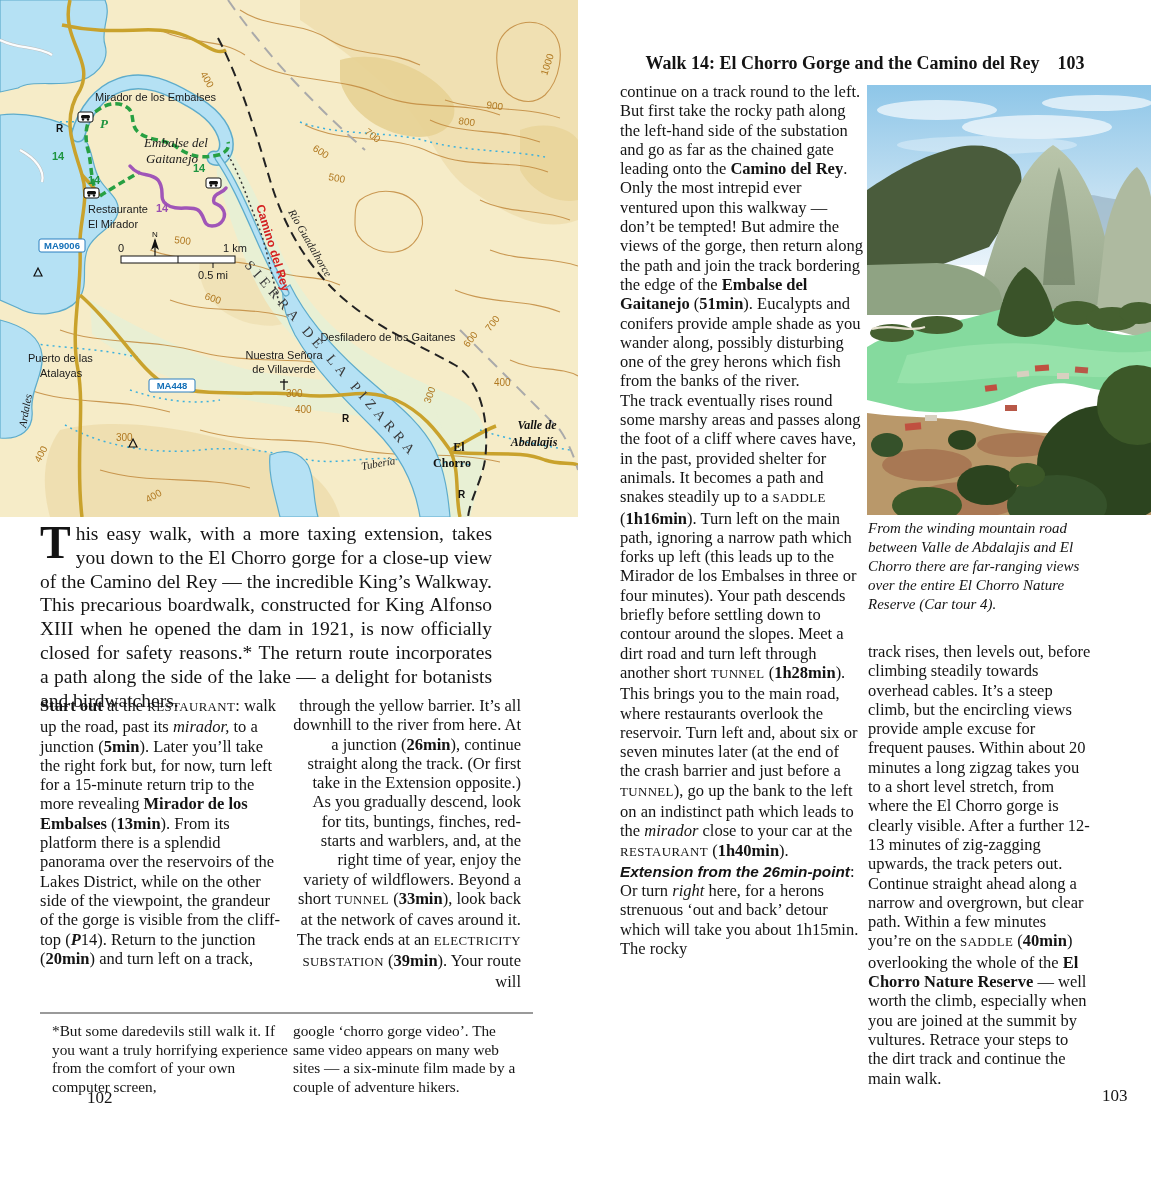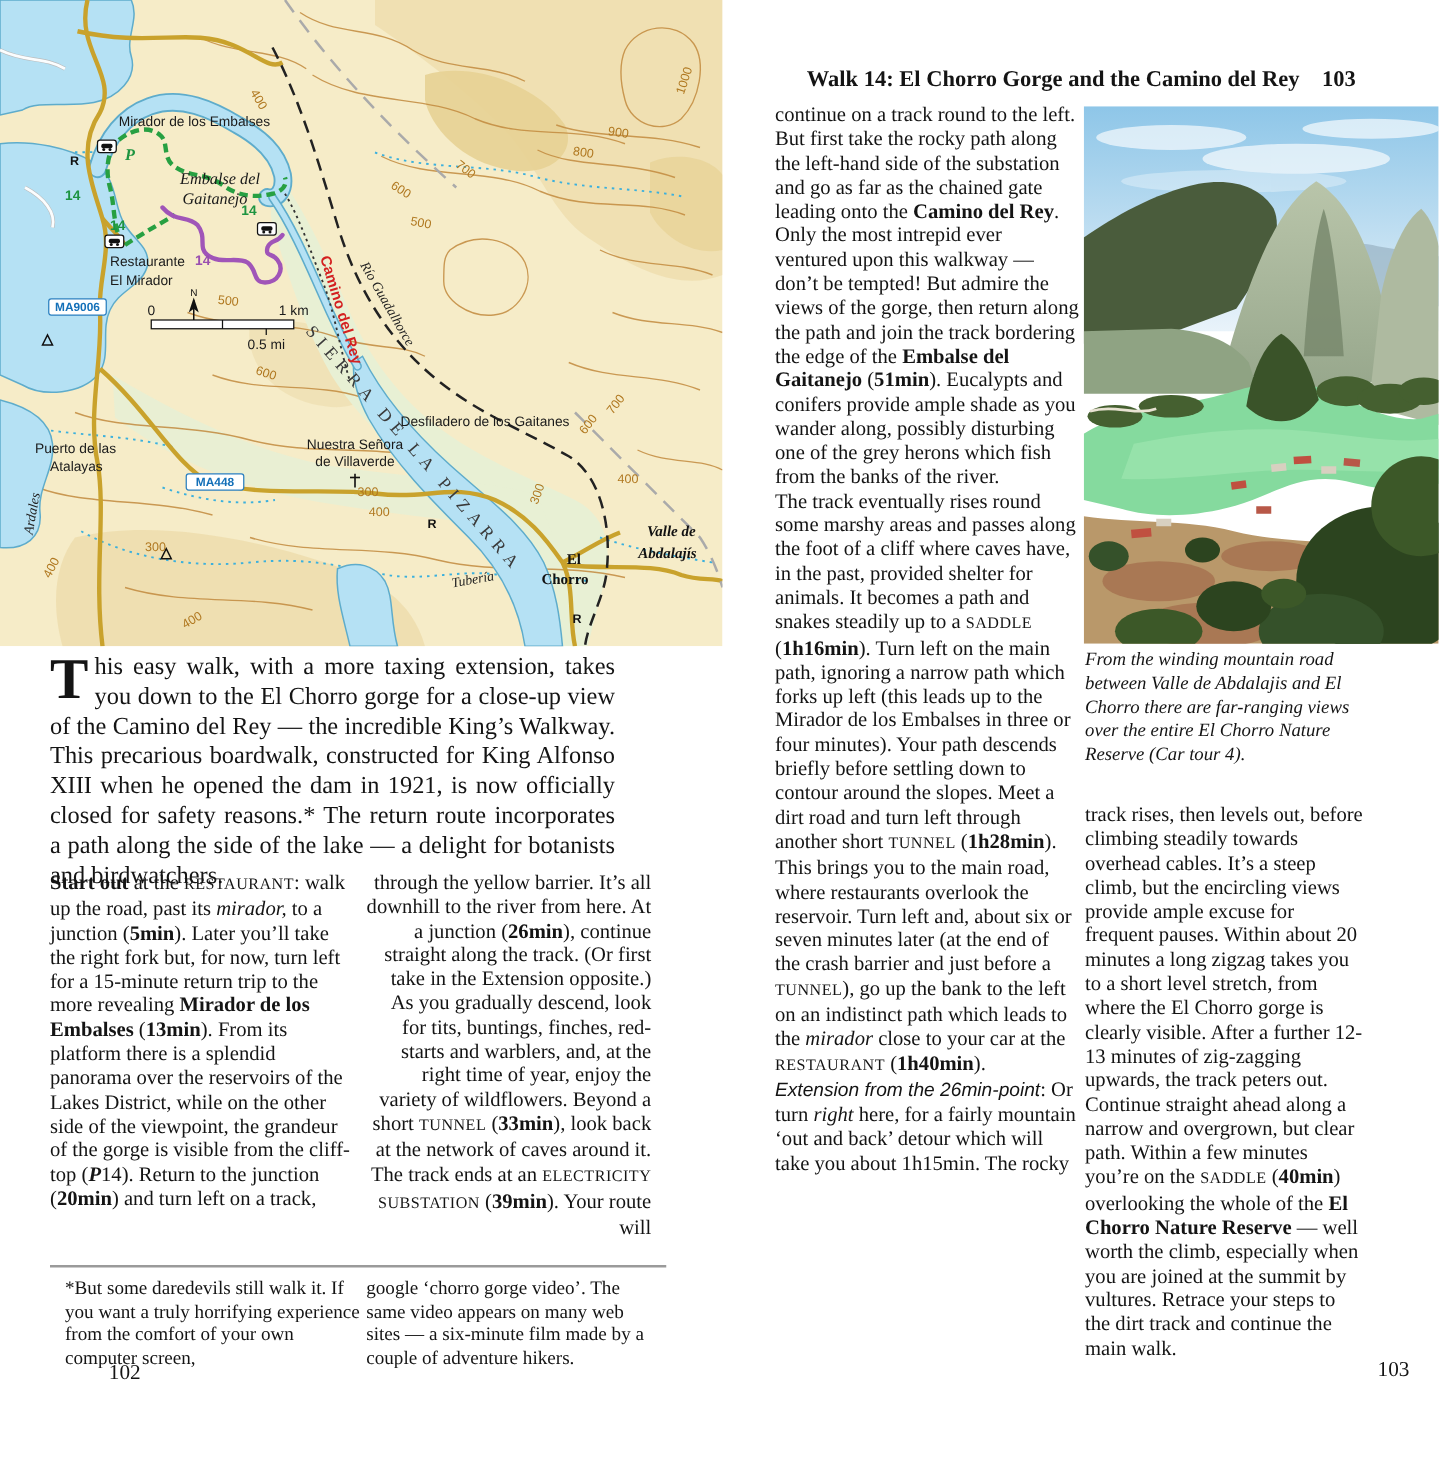--- a/index.html
+++ b/index.html
@@ -5,21 +5,21 @@
   html,body{margin:0;padding:0;background:#ffffff;}
   body{width:1151px;height:1181px;position:relative;overflow:hidden;
        font-family:"Liberation Serif",serif;color:#141414;}
   .abs{position:absolute;}
   
   .body-col{font-size:16.5px;line-height:19.3px;text-align:left;}
   .st-b{font-weight:bold;}
   .st-i{font-style:italic;}
   .st-bi{font-weight:bold;font-style:italic;}
   .st-sc{font-size:0.78em;letter-spacing:0.4px;}
-  .st-ext{font-weight:normal;font-style:italic;font-family:"Liberation Sans",sans-serif;font-size:0.93em;}
+  .st-ext{font-weight:bold;font-style:italic;font-family:"Liberation Sans",sans-serif;font-size:0.93em;}
   .intro{font-size:19.5px;line-height:23.8px;text-align:justify;}
   .dropcap{float:left;font-size:46px;line-height:38px;font-weight:bold;padding:2px 5px 0 0;}
   .para{margin:2px 0 0 0;}
   .para + .para{margin-top:0;}
   .gap-top{margin-top:14px;}
   .header-line{font-size:18px;font-weight:bold;white-space:nowrap;}
   .caption{font-style:italic;font-size:15px;line-height:19px;}
   .footnote{font-size:15.3px;line-height:18.6px;}
   .pagenum{font-size:17px;margin-left:47px;}
   .rule{background:#9a9a9a;height:2px;}
@@ -251,21 +251,21 @@
 
 <div class="abs" style="left:620px;top:53px;width:490px;text-align:center;">
   <span class="header-line">
     <span>Walk 14: El Chorro Gorge and the Camino del Rey</span>  <span>103</span>
   </span>
 </div>
 
 <div class="abs body-col" style="left:620px;top:80px;width:243px;">
   <p class="para"><span>continue on a track round to the left. But first take the rocky path along the left-hand side of the substation and go as far as the chained gate leading onto the </span><span class="st-b">Camino del Rey</span><span>. Only the most intrepid ever ventured upon this walkway — don’t be tempted! But admire the views of the gorge, then return along the path and join the track bordering the edge of the </span><span class="st-b">Embalse del Gaitanejo</span><span> (</span><span class="st-b">51min</span><span>). Eucalypts and conifers provide ample shade as you wander along, possibly disturbing one of the grey herons which fish from the banks of the river.</span></p>
   <p class="para"><span>The track eventually rises round some marshy areas and passes along the foot of a cliff where caves have, in the past, provided shelter for animals. It becomes a path and snakes steadily up to a </span><span class="st-sc">SADDLE</span><span> (</span><span class="st-b">1h16min</span><span>). Turn left on the main path, ignoring a narrow path which forks up left (this leads up to the Mirador de los Embalses in three or four minutes). Your path descends briefly before settling down to contour around the slopes. Meet a dirt road and turn left through another short </span><span class="st-sc">TUNNEL</span><span> (</span><span class="st-b">1h28min</span><span>). This brings you to the main road, where restaurants overlook the reservoir. Turn left and, about six or seven minutes later (at the end of the crash barrier and just before a </span><span class="st-sc">TUNNEL</span><span>), go up the bank to the left on an indistinct path which leads to the </span><span class="st-i">mirador</span><span> close to your car at the </span><span class="st-sc">RESTAURANT</span><span> (</span><span class="st-b">1h40min</span><span>).</span></p>
-  <p class="para gap-top"><span class="st-ext">Extension from the 26min-point</span><span>: Or turn </span><span class="st-i">right</span><span> here, for a fairly mountain ‘out and back’ detour which will take you about 1h15min. The rocky</span></p>
+  <p class="para gap-top"><span class="st-ext">Extension from the 26min-point</span><span>: Or turn </span><span class="st-i">right</span><span> here, for a herons strenuous ‘out and back’ detour which will take you about 1h15min. The rocky</span></p>
 </div>
 
 <svg class="abs" style="left:867px;top:85px;" width="284" height="430" viewBox="0 0 284 430">
   <defs>
     <linearGradient id="sky" x1="0" y1="0" x2="0" y2="1">
       <stop offset="0" stop-color="#8ec6e8"></stop>
         <stop offset="0.6" stop-color="#c3e0f2"></stop>
         <stop offset="1" stop-color="#e9f3fa"></stop>
     </linearGradient>
     <linearGradient id="rock" x1="0" y1="0" x2="0" y2="1">

